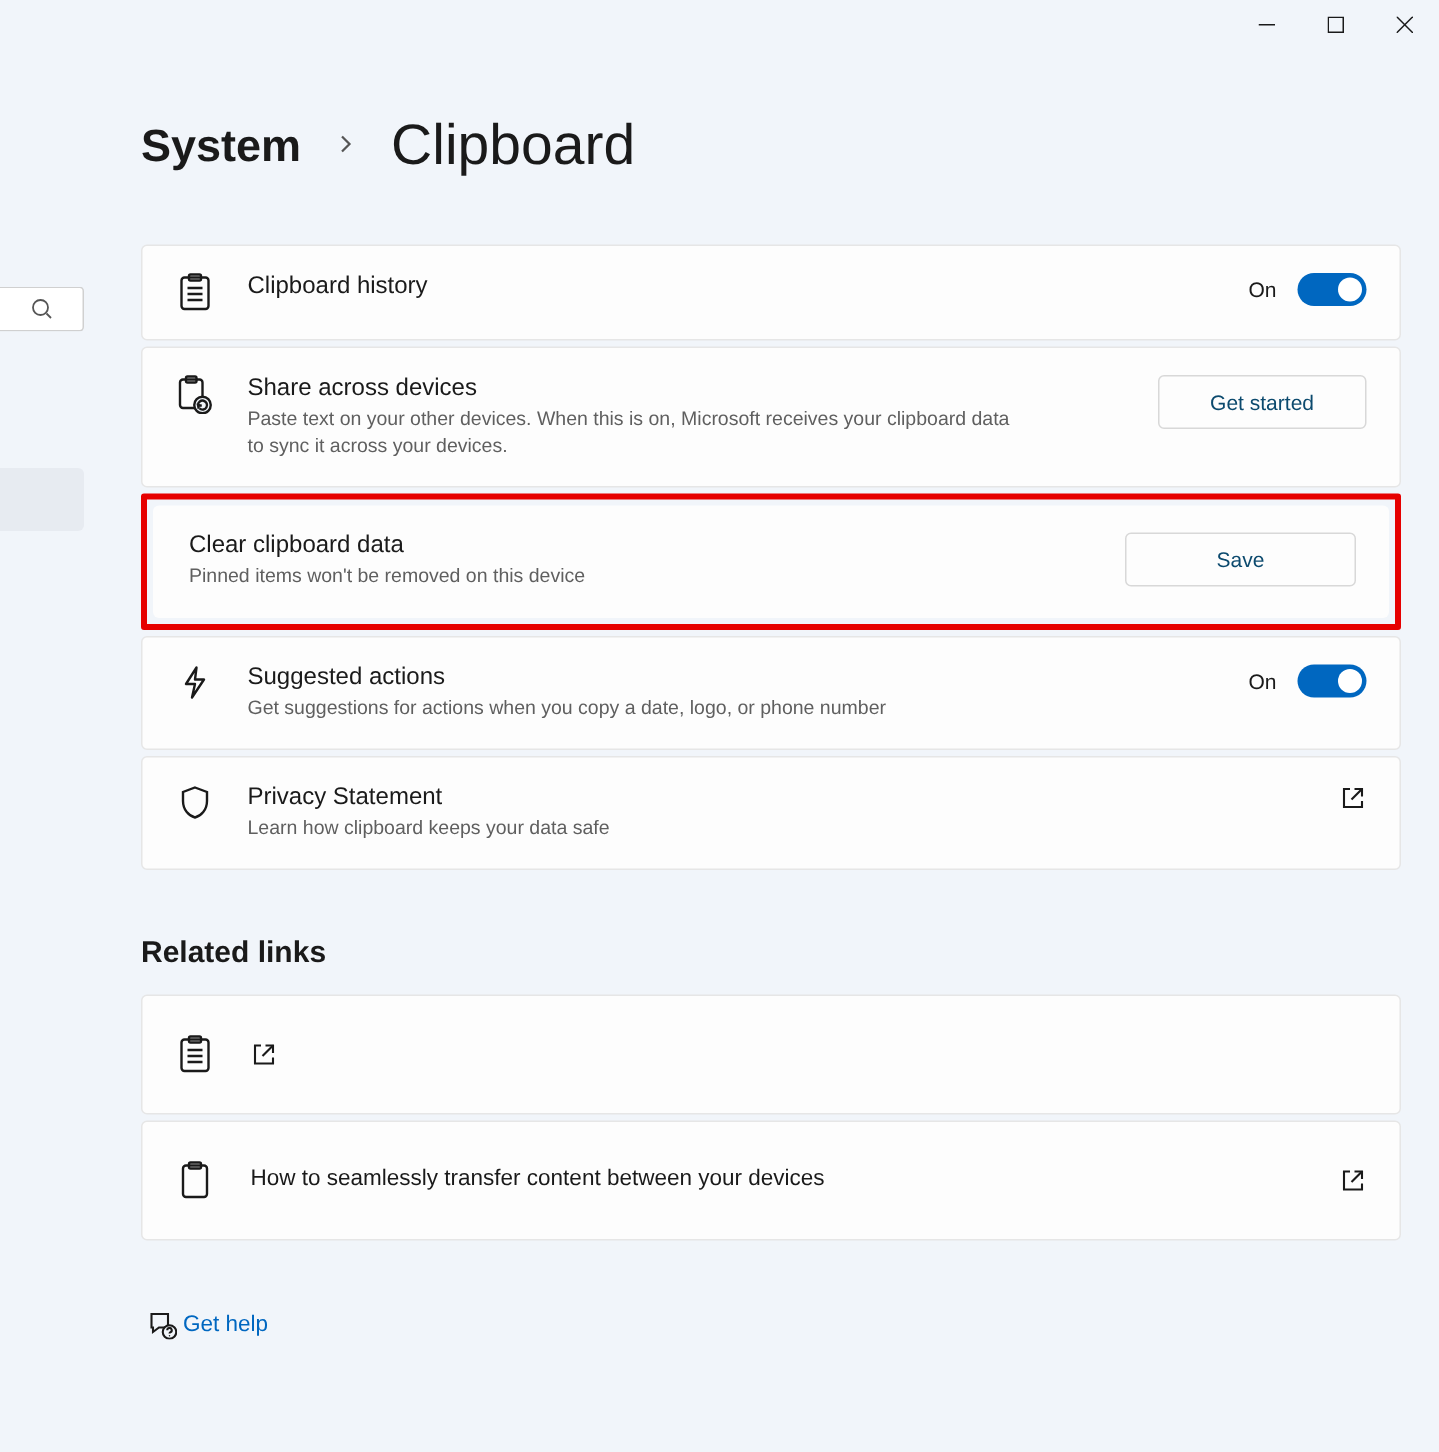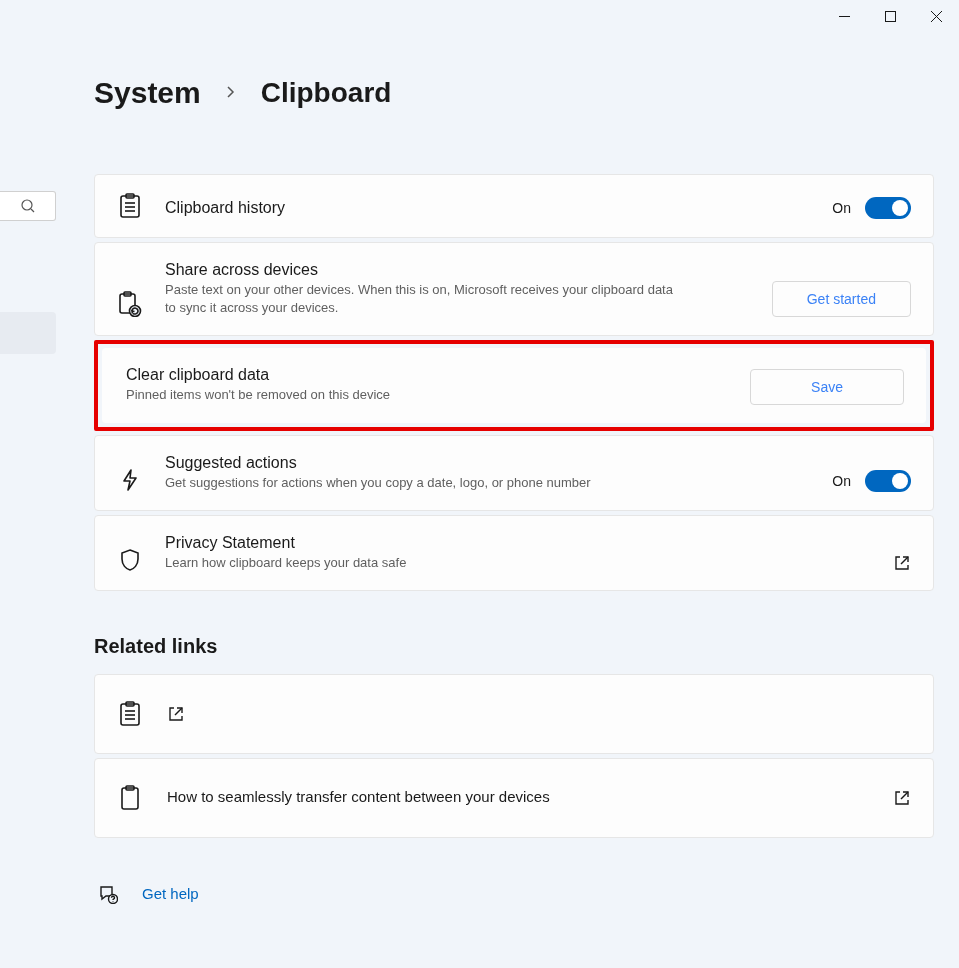--- a/index.html
+++ b/index.html
@@ -55,44 +55,44 @@
     .content {
       position: absolute;
       left: 94px;
       top: 76px;
       width: 840px;
     }
     .breadcrumb {
       display: flex;
       align-items: center;
       gap: 25px;
-      margin-bottom: 64px;
+      margin-bottom: 44px;
     }
     .breadcrumb-root {
       font-size: 30px;
       font-weight: 600;
       color: #1a1a1a;
       cursor: pointer;
     }
     .breadcrumb-sep {
       font-size: 18px;
       color: #555;
     }
     .breadcrumb-page {
-      font-size: 28px;
-      font-weight: 700;
+      font-size: 38px;
+      font-weight: 400;
     }
     .card {
       background: #fdfdfd;
       border: 1px solid #e6e6e6;
       border-radius: 4px;
       margin-bottom: 4px;
       padding: 18px 22px;
       display: flex;
-      align-items: flex-end;
+      align-items: flex-start;
       gap: 22px;
     }
     .card-icon {
       width: 26px;
       flex-shrink: 0;
       display: flex;
       align-items: center;
       justify-content: center;
     }
     .card-text {
@@ -135,21 +135,21 @@
       background: #fff;
       border-radius: 50%;
     }
     .pill-btn {
       background: #fdfdfd;
       border: 1px solid #d8d8d8;
       border-radius: 4px;
       padding: 9px 34px;
       font-size: 14px;
       cursor: pointer;
-      color: #3b82f6;
+      color: #0c4a6e;
     }
     .highlight-box {
       border: 4px solid #e60000;
       border-radius: 2px;
       margin-bottom: 4px;
     }
     .highlight-box .card {
       border: none;
       margin: 4px;
     }
@@ -173,21 +173,21 @@
       margin-bottom: 4px;
       display: flex;
       align-items: center;
       gap: 24px;
       cursor: pointer;
     }
     .link-card .card-title { font-size: 15px; }
     .help-row {
       display: flex;
       align-items: center;
-      gap: 24px;
+      gap: 4px;
       margin-top: 46px;
       padding-left: 4px;
     }
     .help-link {
       color: #0067c0;
       font-size: 15px;
       cursor: pointer;
     }
     .winlogo {
       display: inline-block;

